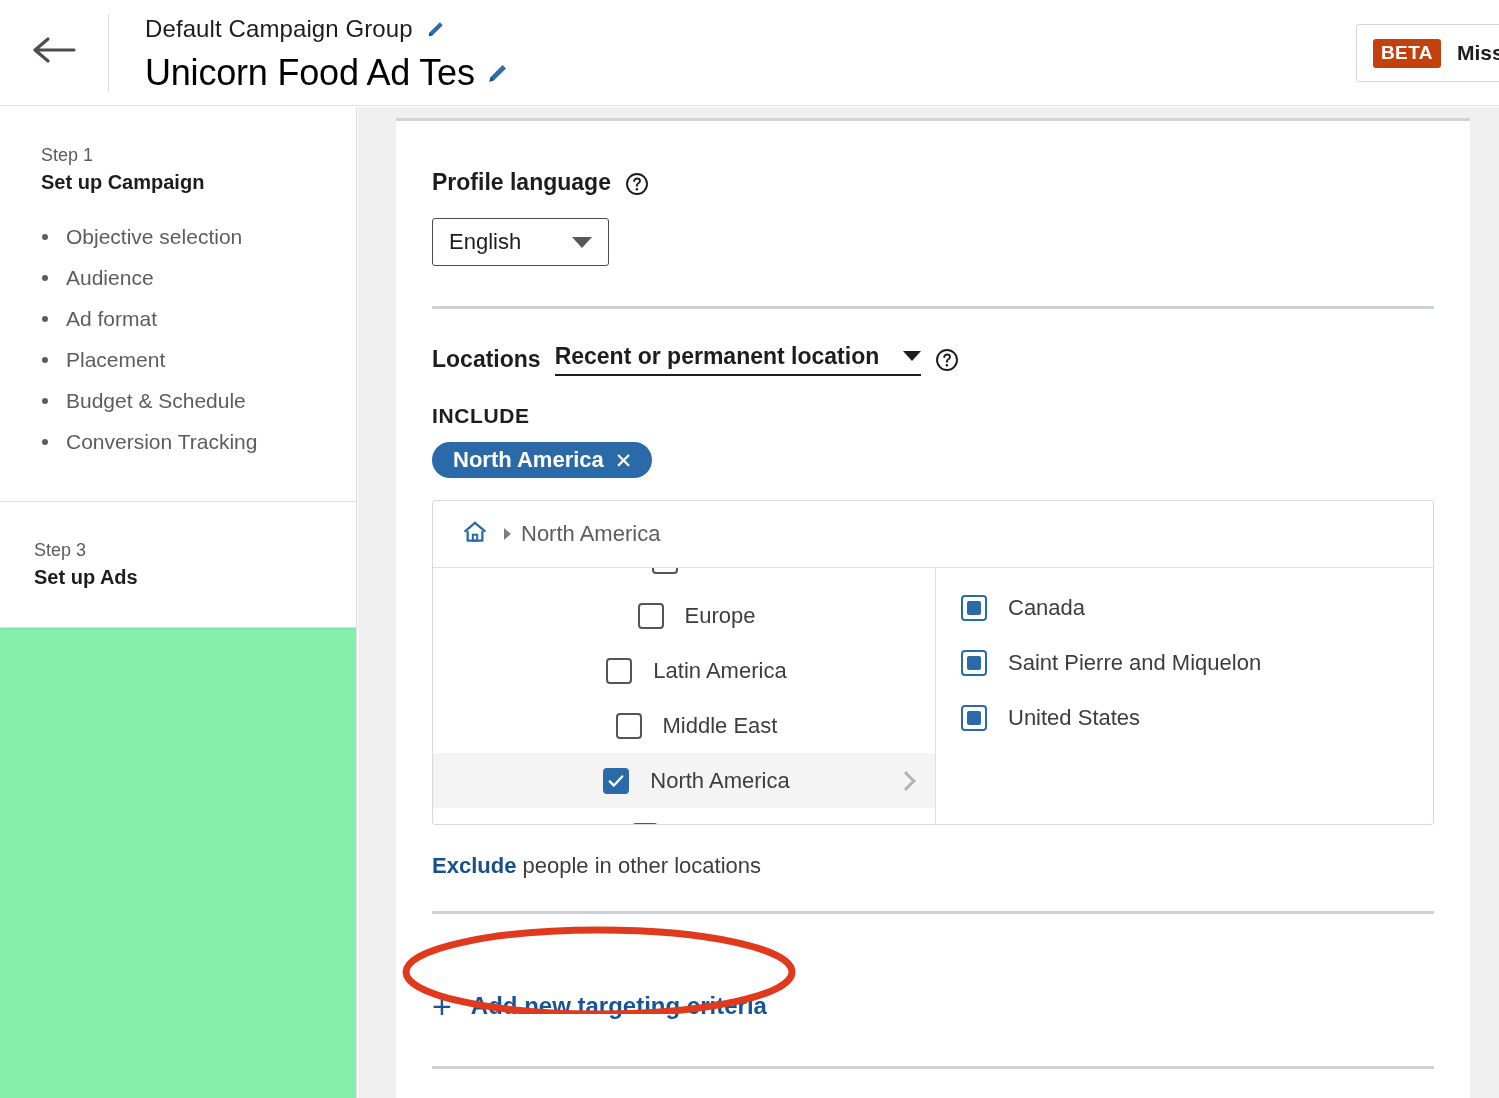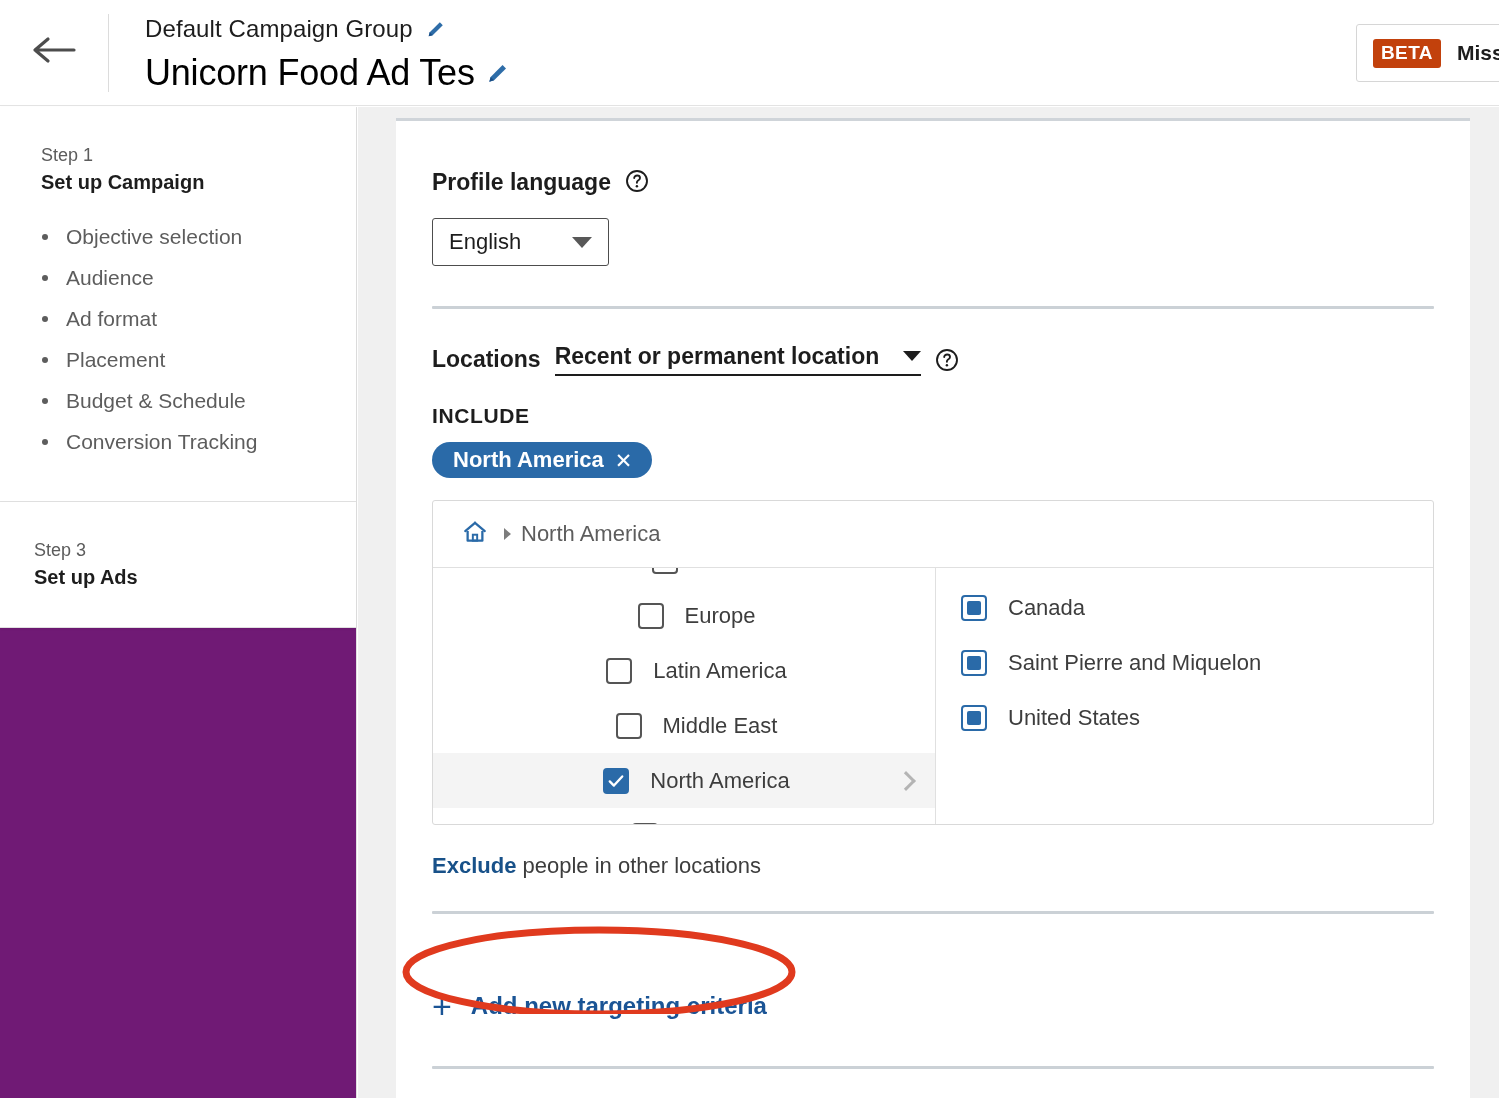--- a/index.html
+++ b/index.html
@@ -105,21 +105,21 @@
     font-weight: bold;
     color: #1d1d1d;
   }
 
   
   #sidebar {
     position: absolute;
     left: 0; top: 107px;
     width: 357px;
     height: 991px;
-    background: #701a75;
+    background: #86efac;
     border-right: 1px solid #e0e0e0;
     box-sizing: border-box;
   }
   .step-card {
     box-sizing: border-box;
     background: #ffffff;
     border-bottom: 1px solid #e0e0e0;
     box-shadow: 0 1px 2px rgba(0,0,0,0.07);
   }
   #step-1-card { padding: 38px 0 28px 0; height: 395px; }
@@ -188,21 +188,21 @@
     margin: 0 36px;
     border-radius: 1px;
   }
 
   
   #profile-language-section {
     padding: 48px 0 0 0;
   }
   .field-label-row {
     display: flex;
-    align-items: flex-start;
+    align-items: flex-end;
     gap: 14px;
     margin-left: 36px;
   }
   .field-label {
     font-size: 23px;
     font-weight: bold;
     color: #1d1d1d;
   }
   .help-icon {
     display: inline-flex;

